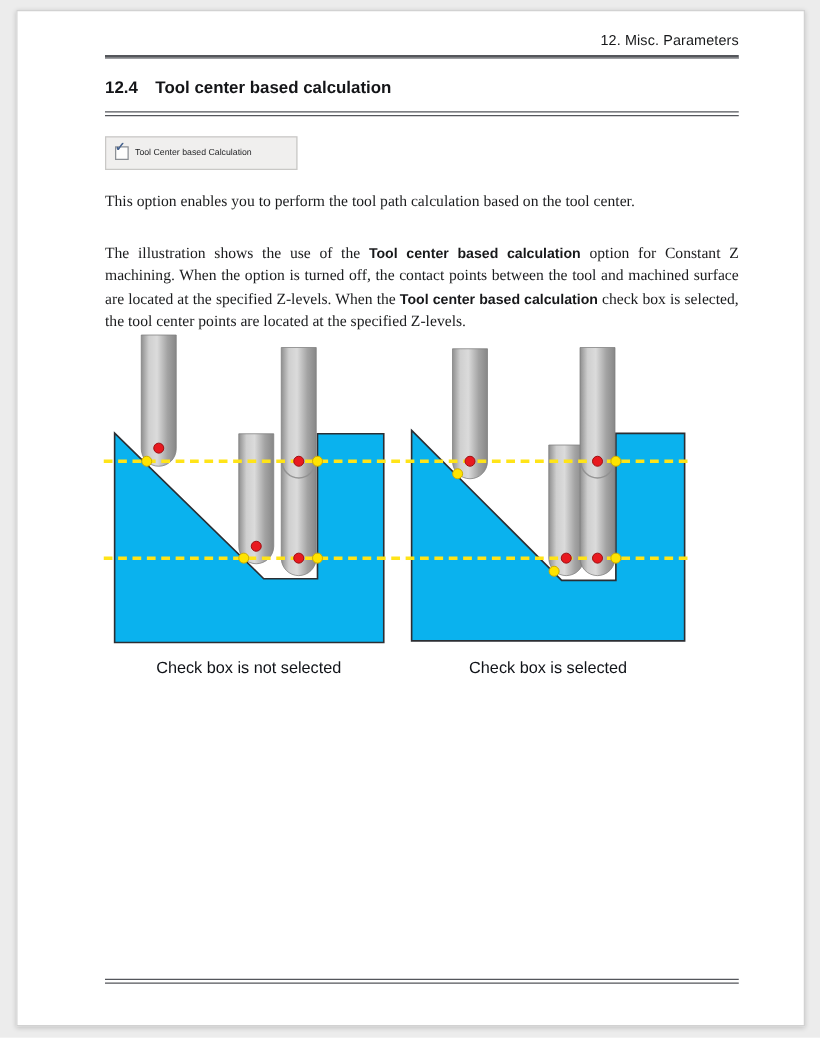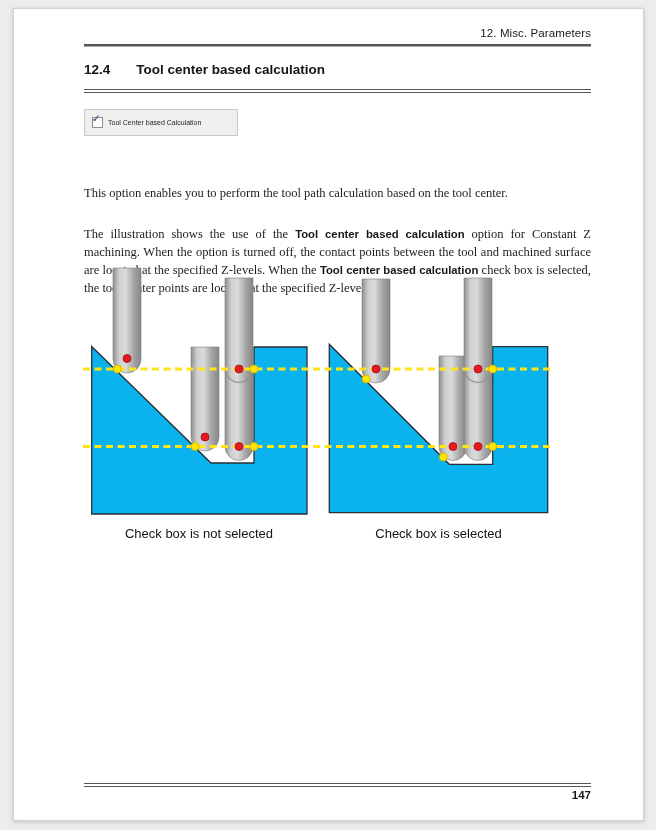--- a/index.html
+++ b/index.html
@@ -20,21 +20,21 @@
   .running-header{
     top:18px;text-align:right;
     font-size:11.5px;color:#17181a;letter-spacing:.1px;
   }
   .header-rule{
     top:35px;height:2px;background:#54565b;border-bottom:1px solid #a9abae;
   }
   .section-heading{
     top:53px;font-size:13.5px;font-weight:bold;color:#141518;
   }
-  .section-heading .num{margin-right:26px;}
+  .section-heading .num{margin-right:14px;}
   .heading-rule{
     top:80px;height:2px;border-top:1px solid #54565b;border-bottom:1px solid #54565b;
   }
 
   .option-panel{
     left:70px;top:100px;width:152px;height:25px;
     background:#f0efee;border:1px solid #c9c8c6;
     display:flex;align-items:center;
   }
   .option-panel .cb{
@@ -47,21 +47,20 @@
     font-size:10px;line-height:10px;color:#44618f;font-weight:bold;
   }
   .option-panel .cb-label{
     margin-left:5px;font-size:7px;color:#1f2023;white-space:nowrap;
   }
 
   .body-text{
     font-family:"Liberation Serif",serif;
     font-size:12.5px;line-height:1.45;color:#1b1c1e;
     text-align:justify;
-    margin-top:32px;
   }
   .p1{top:143px;}
   .p2{top:184px;}
   .body-text b.sans{
     font-family:"Liberation Sans",sans-serif;
     font-size:11.3px;font-weight:bold;color:#17181a;
   }
 
   .figure-svg{left:65px;top:250px;}
 
@@ -166,16 +165,15 @@
         <circle cx="374" cy="187.5" r="4" stroke="#9e0f12"></circle>
         <circle cx="399" cy="110" r="4" stroke="#9e0f12"></circle>
         <circle cx="399" cy="187.5" r="4" stroke="#9e0f12"></circle>
       </g>
     </svg>
 
     <div class="abs caption caption-right">Check box is selected</div>
     <div class="abs caption caption-left">Check box is not selected</div>
 
     <div class="abs content-x footer-rule"></div>
-    <div class="abs content-x page-number">147</div>
 
   </div>
 </div>
 
 </body></html>

